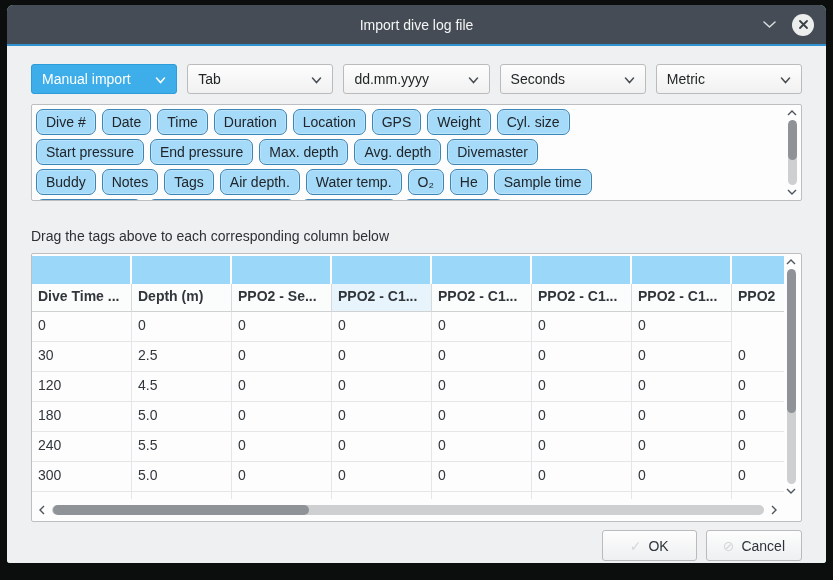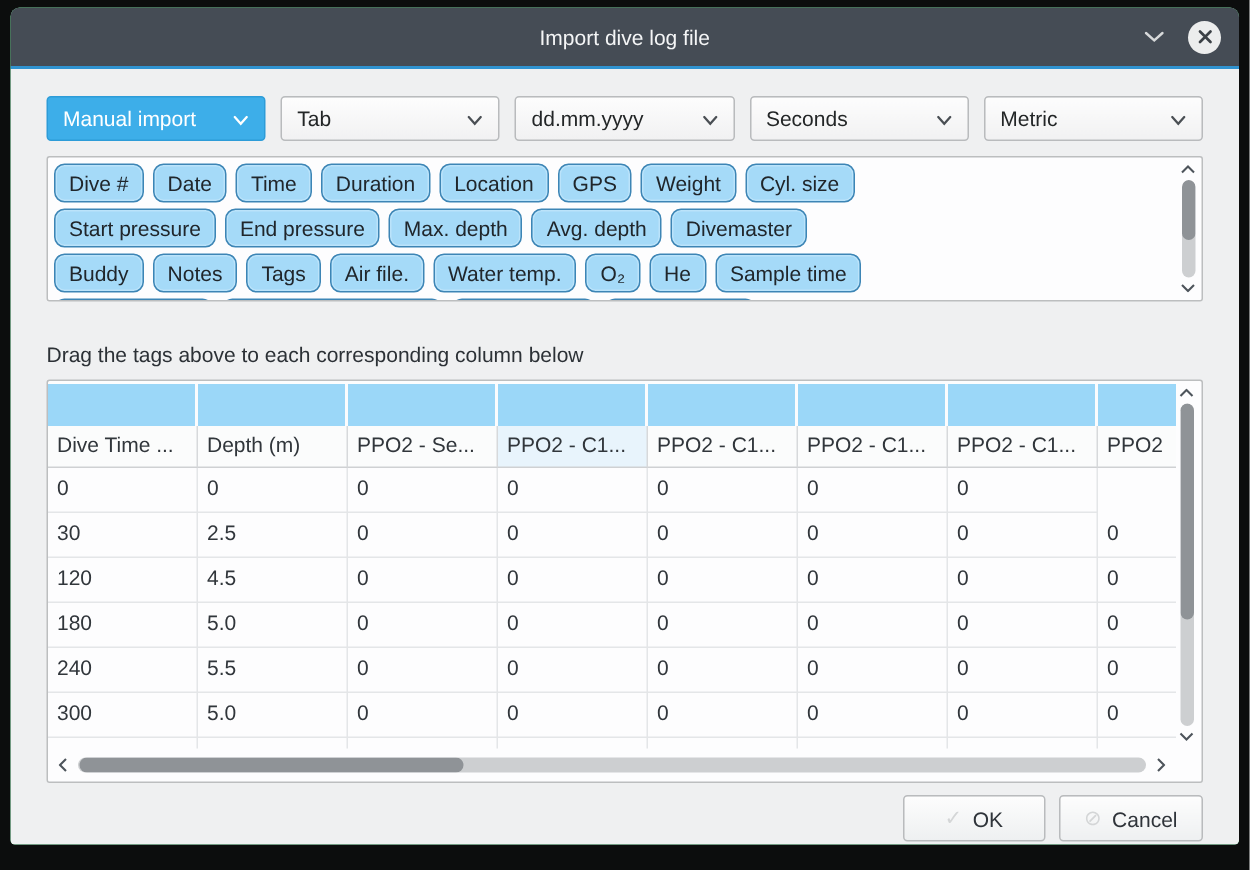--- a/index.html
+++ b/index.html
@@ -78,21 +78,21 @@
   .table-scrollarea { overflow:hidden; position:relative; }
   .tbl-row { display:flex; width:800px; }
   .drop-row { margin-top:2px; }
   .drop-cell {
     width:100px; height:28px; background:#9bd7f8; flex:0 0 auto;
     border-right:2px solid #fcfcfd; cursor:pointer;
   }
   .th {
     width:100px; height:28px; flex:0 0 auto; background:#fbfcfc;
     border-right:1px solid #d7d9db; border-bottom:1px solid #cfd1d3;
-    padding:4px 6px; color:#31363b; white-space:nowrap; overflow:hidden;
+    padding:4px 6px; color:#31363b; white-space:nowrap; overflow:hidden;font-weight:bold;
   }
   .th.hl { background:#e8f4fc; }
   .td {
     width:100px; height:30px; flex:0 0 auto;
     border-right:1px solid #e4e6e8; border-bottom:1px solid #e4e6e8;
     padding:5px 6px; color:#31363b; white-space:nowrap; overflow:hidden;
   }
   .partial-strip { height:8px; }
   .partial-strip .td { height:8px; border-bottom:none; }
   
@@ -189,21 +189,21 @@
             <span class="tag">Start pressure</span>
             <span class="tag">End pressure</span>
             <span class="tag">Max. depth</span>
             <span class="tag">Avg. depth</span>
             <span class="tag">Divemaster</span>
           </div>
           <div class="tag-row">
             <span class="tag">Buddy</span>
             <span class="tag">Notes</span>
             <span class="tag">Tags</span>
-            <span class="tag">Air file.</span>
+            <span class="tag">Air depth.</span>
             <span class="tag">Water temp.</span>
             <span class="tag">O₂</span>
             <span class="tag">He</span>
             <span class="tag">Sample time</span>
           </div>
           <div class="tag-row">
             <span class="tag">Sample depth</span>
             <span class="tag">Sample temperature</span>
             <span class="tag">Sample pO₂</span>
             <span class="tag">Sample CNS</span>

